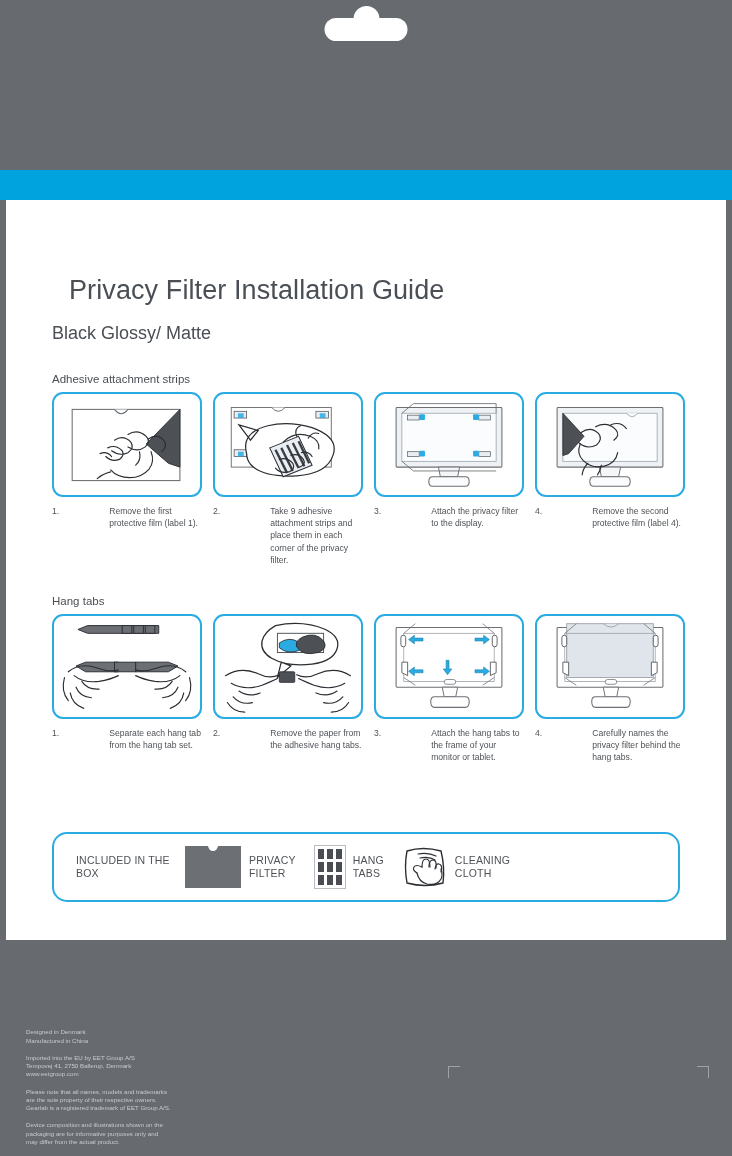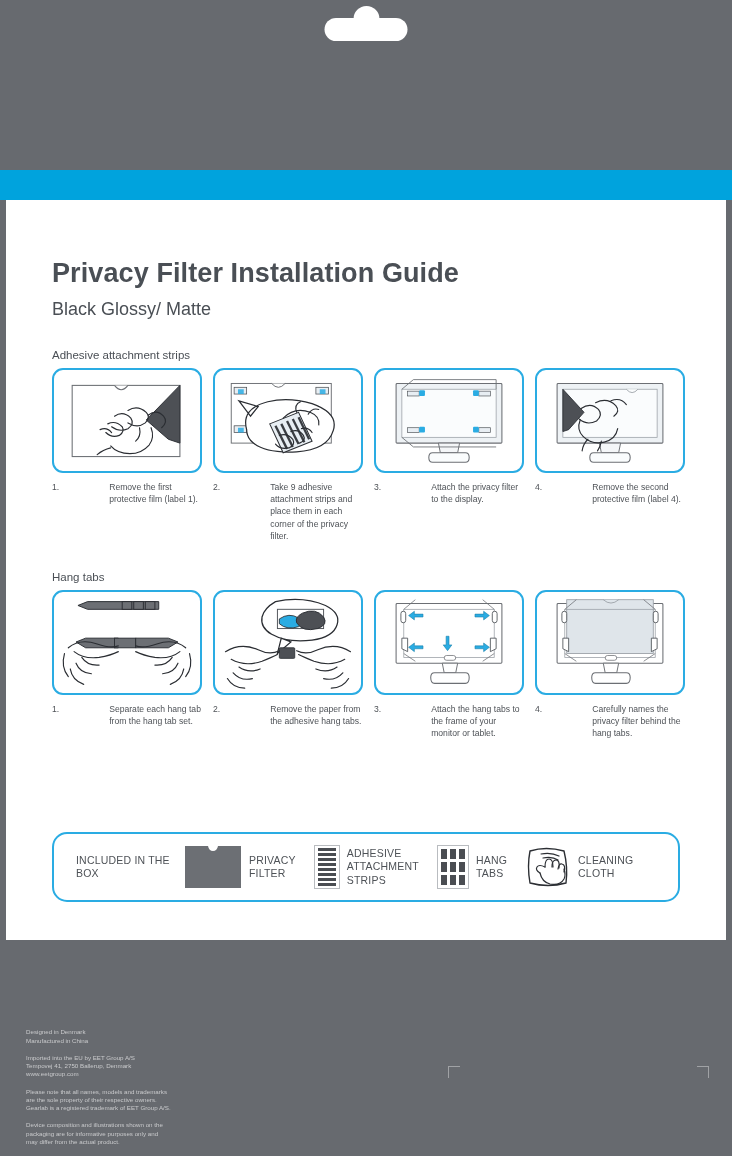--- a/index.html
+++ b/index.html
@@ -69,23 +69,23 @@
   }
 
   .card-inner {
     position: absolute;
     top: 0; left: 0; right: 0; bottom: 0;
     padding: 58px 46px 0 46px;
     box-sizing: border-box;
   }
 
   h1.title {
-    margin: 0;
+    margin: 17px;
     font-size: 27px;
-    font-weight: 700;
+    font-weight: 400;
     color: #4a4f55;
     letter-spacing: 0.1px;
   }
   h2.subtitle {
     margin: 10px 0 0 0;
     font-size: 18px;
     font-weight: 400;
     color: #4a4f55;
   }
 
@@ -474,38 +474,20 @@
 IN THE BOX</div>
 
         <div class="box-item">
           <svg class="box-icon" width="58" height="44" viewBox="0 0 58 44">
             <path d="M1 1 L24 1 q1 5 5 5 q4 0 5 -5 L57 1 L57 43 L1 43 Z" fill="#6c6f74"></path>
           </svg>
           <div class="box-item-label">PRIVACY
 FILTER</div>
         </div>
 
-        <div class="box-item">
-          <svg class="box-icon" width="26" height="44" viewBox="0 0 26 44">
-            <rect x="0.5" y="0.5" width="25" height="43" fill="#fff" stroke="#b9bcc0" stroke-width="1"></rect>
-            <g fill="#4a4d52">
-              <rect x="4" y="3" width="18" height="3"></rect>
-              <rect x="4" y="8" width="18" height="3"></rect>
-              <rect x="4" y="13" width="18" height="3"></rect>
-              <rect x="4" y="18" width="18" height="3"></rect>
-              <rect x="4" y="23" width="18" height="3"></rect>
-              <rect x="4" y="28" width="18" height="3"></rect>
-              <rect x="4" y="33" width="18" height="3"></rect>
-              <rect x="4" y="38" width="18" height="3"></rect>
-            </g>
-          </svg>
-          <div class="box-item-label">ADHESIVE
-ATTACHMENT
-STRIPS</div>
-        </div>
 
         <div class="box-item">
           <svg class="box-icon" width="32" height="44" viewBox="0 0 32 44">
             <rect x="0.5" y="0.5" width="31" height="43" fill="#fff" stroke="#b9bcc0" stroke-width="1"></rect>
             <g fill="#4a4d52">
               <rect x="4" y="4" width="6" height="10"></rect>
               <rect x="13" y="4" width="6" height="10"></rect>
               <rect x="22" y="4" width="6" height="10"></rect>
               <rect x="4" y="17" width="6" height="10"></rect>
               <rect x="13" y="17" width="6" height="10"></rect>

